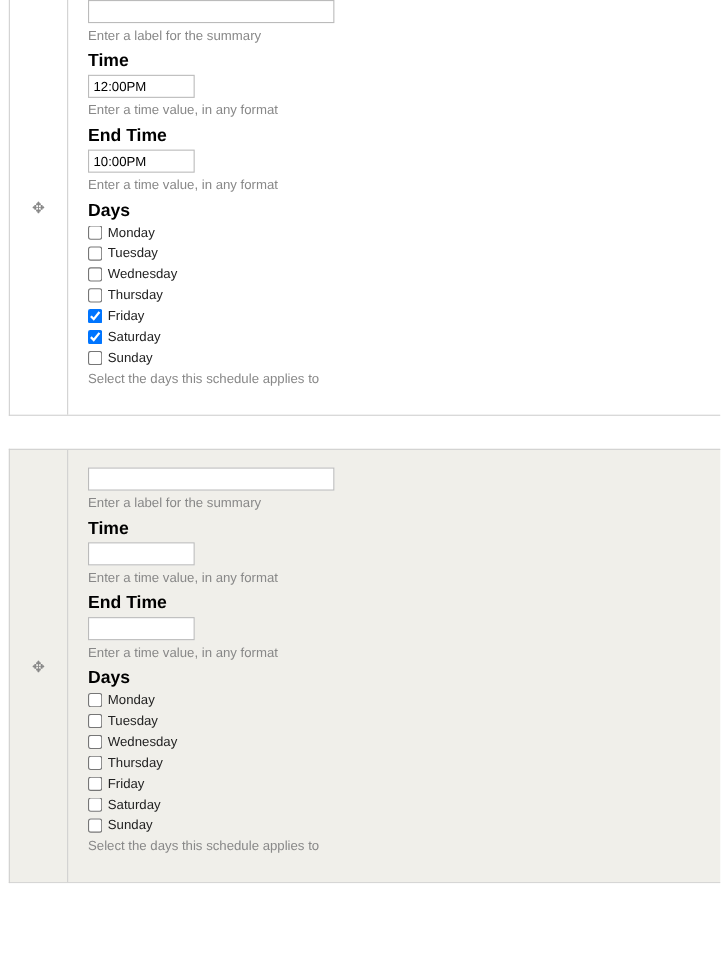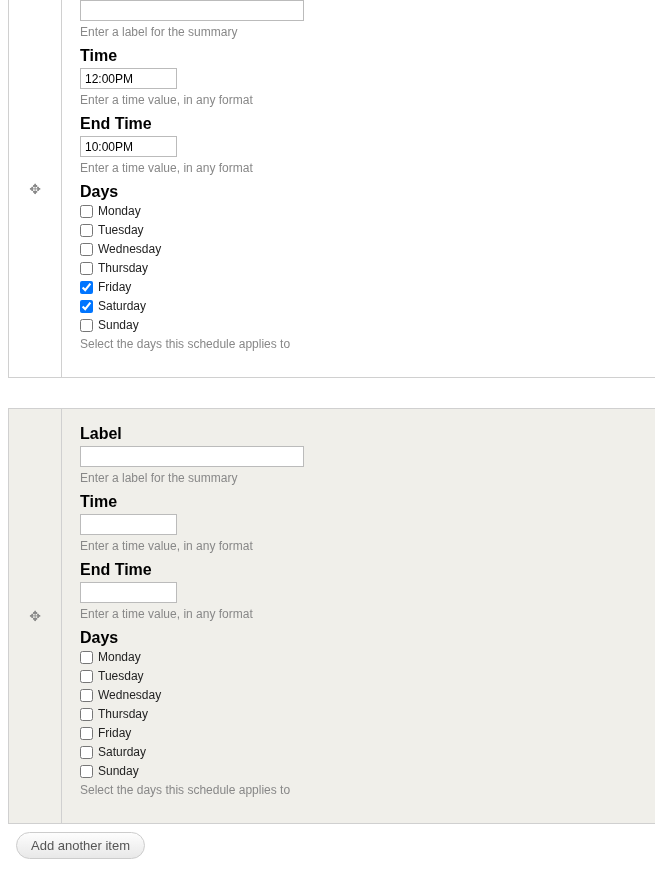--- a/index.html
+++ b/index.html
@@ -187,21 +187,20 @@
   </div>
 
   <div class="item-panel grey">
     <div class="drag-col">
       <span class="drag-icon">✥</span>
     </div>
     <div class="panel-wrapper">
       <div class="inner-panel">
 
         <div class="field-block">
-          <span class="field-label">Label</span>
           <input type="text" class="text-input wide" value="" style="">
           <div class="help-text">Enter a label for the summary</div>
         </div>
 
         <div class="field-block">
           <span class="field-label">Time</span>
           <input type="text" class="text-input narrow" value="" style="">
           <div class="help-text">Enter a time value, in any format</div>
         </div>
 
@@ -243,17 +242,14 @@
                 <label>Sunday</label>
               </div>
             </div>
           <div class="help-text">Select the days this schedule applies to</div>
         </div>
 
       </div>
     </div>
   </div>
 
-  <div class="footer-row">
-    <button class="add-button">Add another item</button>
-  </div>
 
 </div>
 
 </body></html>

